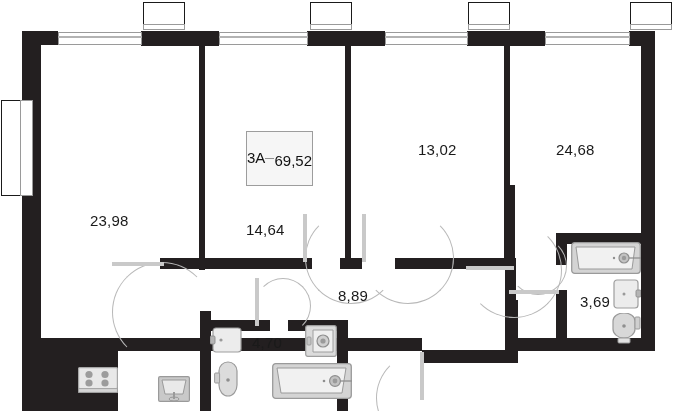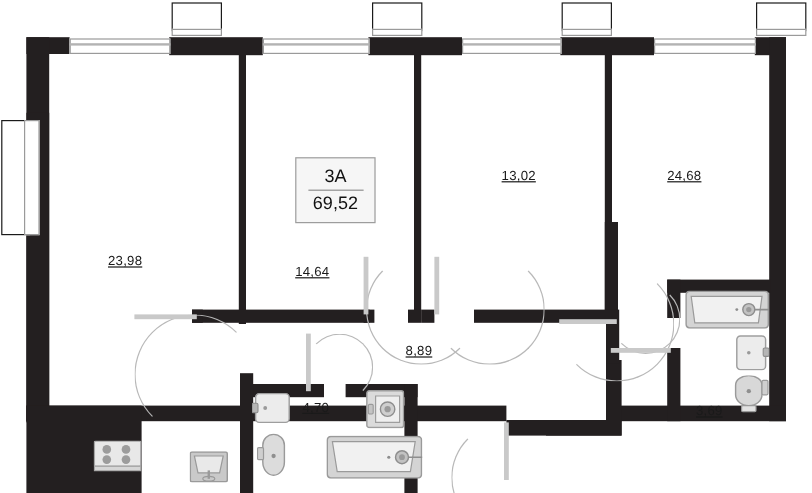--- a/index.html
+++ b/index.html
@@ -1,29 +1,29 @@
 <!DOCTYPE html>
 <html><head>
 <meta charset="utf-8">
 <style>
   html,body{margin:0;padding:0;background:#ffffff;}
   body{font-family:"Liberation Sans","DejaVu Sans",sans-serif;}
   #plan{position:relative;width:677px;height:411px;background:#ffffff;overflow:hidden;}
   .wall{position:absolute;background:#231f20;}
   .wall-thin{position:absolute;background:#231f20;}
-  .room-label{position:absolute;color:#1a1a1a;font-size:11px;letter-spacing:.2px;white-space:nowrap;text-decoration:underline;}
+  .room-label{position:absolute;color:#1a1a1a;font-size:15px;letter-spacing:.2px;white-space:nowrap;}
   .win-frame{position:absolute;background:#ffffff;border:1.4px solid #9a9a9a;box-sizing:border-box;}
   .win-line{position:absolute;background:#b3b3b3;}
   .balcony{position:absolute;background:#ffffff;border:1.6px solid #1a1a1a;box-sizing:border-box;}
   .balcony-sill{position:absolute;background:#ffffff;border:1.3px solid #9a9a9a;box-sizing:border-box;}
   .door-arc{position:absolute;border:1.4px solid #b8b8b8;border-radius:50%;box-sizing:border-box;}
   .door-leaf{position:absolute;background:#c9c9c9;}
   .fixture{position:absolute;box-sizing:border-box;}
   #idbox{position:absolute;background:#f6f6f6;border:1.5px solid #9d9d9d;box-sizing:border-box;
-         display:flex;flex-direction:column;align-items:center;justify-content:center;}
+         display:flex;flex-direction:row;align-items:center;justify-content:center;}
   #idbox .idtop{font-size:15px;color:#111;line-height:1;padding-bottom:3px;}
   #idbox .idrule{width:46px;height:1.6px;background:#8f8f8f;}
   #idbox .idbot{font-size:15px;color:#111;line-height:1;padding-top:3px;}
 </style>
 </head>
 <body>
 
 <div id="plan">
 
   <div class="wall" style="left:22px;top:31px;width:36px;height:14px;"></div>
@@ -193,15 +193,15 @@
     <div class="idrule"></div>
     <div class="idbot">69,52</div>
   </div>
 
   <div class="room-label" style="left:90px;top:212px;">23,98</div>
   <div class="room-label" style="left:246px;top:221px;">14,64</div>
   <div class="room-label" style="left:418px;top:141px;">13,02</div>
   <div class="room-label" style="left:556px;top:141px;">24,68</div>
   <div class="room-label" style="left:338px;top:287px;">8,89</div>
   <div class="room-label" style="left:252px;top:334px;text-align:right;">4,70</div>
-  <div class="room-label" style="left:580px;top:293px;margin-top:44px;">3,69</div>
+  <div class="room-label" style="left:580px;top:293px;">3,69</div>
 
 </div>
 
 </body></html>

